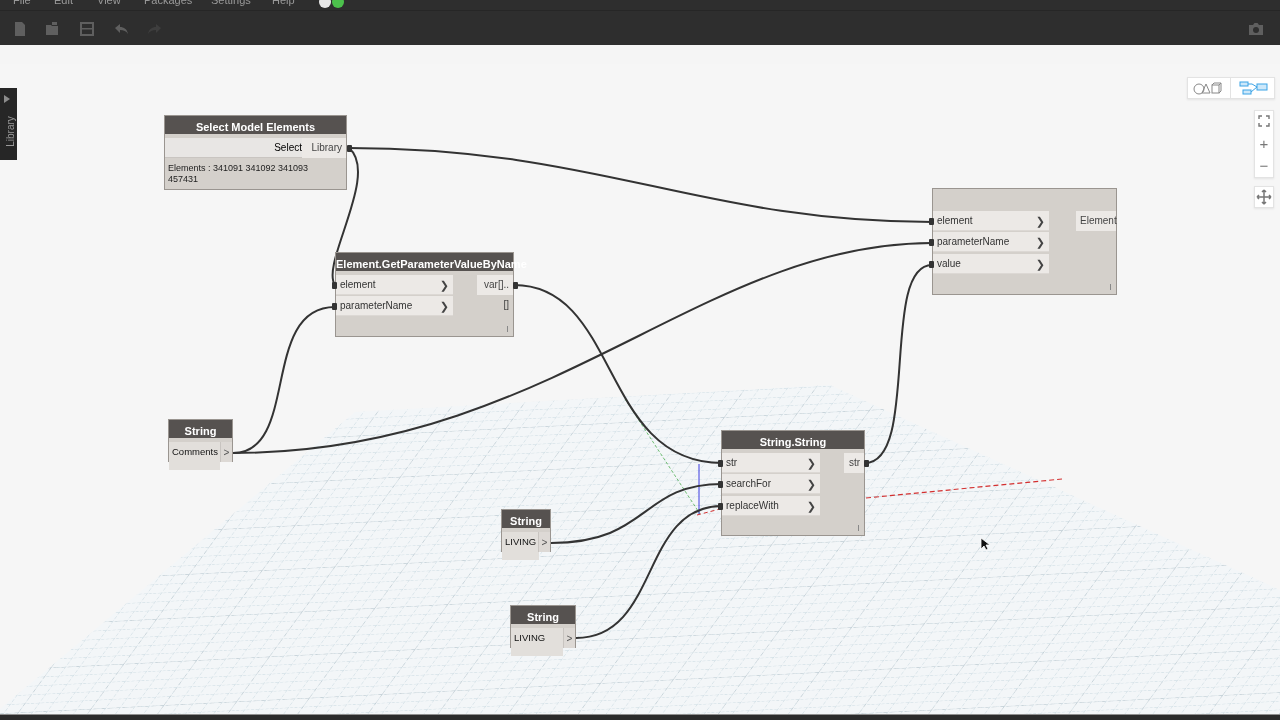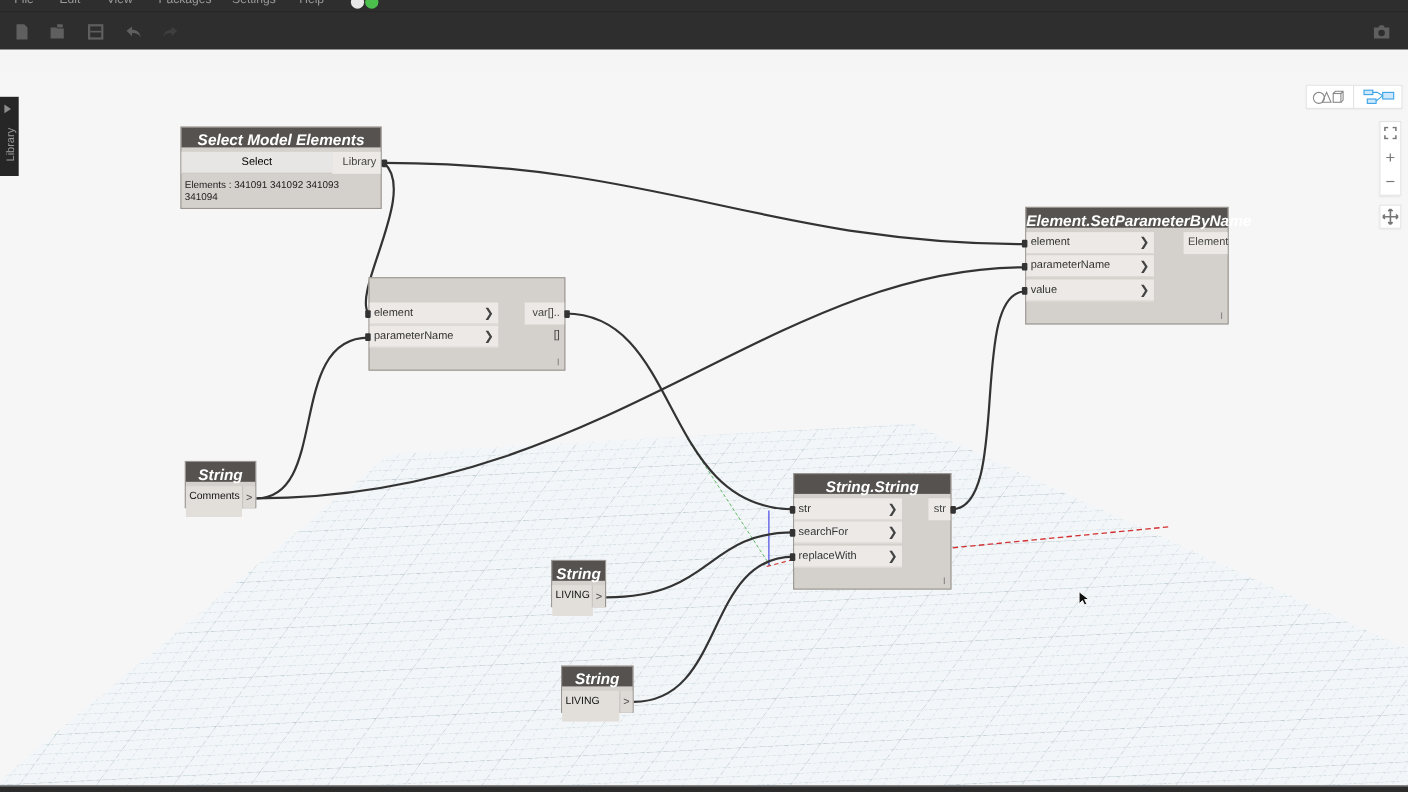--- a/index.html
+++ b/index.html
@@ -32,21 +32,21 @@
 
   
   .viewswitch { position: absolute; left: 1187px; top: 77px; width: 88px; height: 22px; background: #fff; border: 1px solid #e3e3e3; box-shadow: 0 1px 2px rgba(0,0,0,0.08); }
   .vs-btn { position: absolute; top: 0; height: 20px; cursor: pointer; }
   .zoomctl { position: absolute; left: 1254px; top: 110px; width: 20px; height: 68px; background: #fff; border: 1px solid #e3e3e3; box-shadow: 0 1px 2px rgba(0,0,0,0.08); }
   .zc-btn { position: absolute; left: 0; width: 18px; height: 20px; cursor: pointer; text-align: center; color: #777; font-size: 15px; line-height: 20px; }
   .panctl { position: absolute; left: 1254px; top: 186px; width: 20px; height: 22px; background: #fff; border: 1px solid #e3e3e3; box-shadow: 0 1px 2px rgba(0,0,0,0.08); cursor: pointer; }
 
   
   .node { position: absolute; background: #d4d0cb; border: 1px solid #9a9590; cursor: move; }
-  .node-title { height: 18px; background: #565250; color: #fff; font-size: 14px; font-weight: bold; text-align: center; line-height: 22px; white-space: nowrap; font-style: italic; }
+  .node-title { height: 18px; background: #565250; color: #fff; font-size: 11px; font-weight: bold; text-align: center; line-height: 22px; white-space: nowrap; }
   .port-in { position: absolute; left: 0; height: 20px; background: #ece9e6; border-bottom: 1px solid #dcd8d4; font-size: 10px; color: #333; line-height: 20px; padding-left: 4px; cursor: pointer; }
   .port-in .chev { position: absolute; right: 4px; top: 0; font-size: 11px; color: #444; font-weight: bold; }
   .port-out { position: absolute; right: 0; height: 20px; background: #ece9e6; font-size: 10px; color: #444; line-height: 20px; padding: 0 4px; text-align: right; cursor: pointer; }
   .resize { position: absolute; right: 5px; bottom: 4px; width: 1px; height: 6px; background: #888; }
   .dot { position: absolute; width: 5px; height: 7px; background: #333; border-radius: 1px; }
 
   .sn-body { position: absolute; left: 0; top: 22px; height: 28px; background: #e2dfdb; font-size: 9.5px; color: #111; line-height: 20px; padding-left: 3px; cursor: text; }
   .sn-arrow { position: absolute; top: 22px; right: 0; height: 20px; background: #ddd9d5; border-left: 1px solid #c8c4c0; font-size: 10px; color: #555; text-align: center; line-height: 22px; cursor: pointer; }
 </style>
 </head>
@@ -128,41 +128,41 @@
         <path d="M233,389 C550,389 700,179 932,179"></path>
         <path d="M514,221 C620,221 600,399 722,399"></path>
         <path d="M551,479 C650,479 640,420 722,420"></path>
         <path d="M576,574 C660,574 640,442 722,442"></path>
         <path d="M865,399 C920,399 880,201 932,201"></path>
       </g>
     </svg>
 
     <div class="node" style="left:164px;top:51px;width:183px;height:75px">
       <div class="node-title">Select Model Elements</div>
-      <div style="position:absolute;left:0;top:22px;width:137px;height:20px;background:#e8e6e4;border-bottom:1px solid #c9c5c1;font-size:10px;text-align:center;line-height:20px;cursor:pointer">Select</div>
+      <div style="position:absolute;left:0;top:22px;width:137px;height:20px;background:#e8e6e4;border-bottom:1px solid #c9c5c1;font-size:10px;text-align:right;line-height:20px;cursor:pointer">Select</div>
       <div class="port-out" style="top:22px;width:44px">Library</div>
       <div style="position:absolute;left:3px;top:47px;font-size:9px;color:#222;line-height:11px">
         <div>Elements : 341091 341092 341093</div>
-        <div>341094</div>
+        <div>457431</div>
       </div>
       <span class="dot" style="left:182px;top:29px"></span>
     </div>
 
     <div class="node" style="left:335px;top:188px;width:179px;height:85px">
+      <div class="node-title">Element.GetParameterValueByName</div>
       <div class="port-in" style="top:22px;width:117px"><span>element</span><span class="chev">❯</span></div>
       <div class="port-in" style="top:43px;width:117px"><span>parameterName</span><span class="chev">❯</span></div>
       <div class="port-out" style="top:22px;width:36px">var[]..[]</div>
       <div class="resize"></div>
       <span class="dot" style="left:-4px;top:29px"></span>
       <span class="dot" style="left:-4px;top:50px"></span>
       <span class="dot" style="left:177px;top:29px"></span>
     </div>
 
     <div class="node" style="left:932px;top:124px;width:185px;height:107px">
-      <div class="node-title">Element.SetParameterByName</div>
       <div class="port-in" style="top:22px;width:116px"><span>element</span><span class="chev">❯</span></div>
       <div class="port-in" style="top:43px;width:116px"><span>parameterName</span><span class="chev">❯</span></div>
       <div class="port-in" style="top:65px;width:116px"><span>value</span><span class="chev">❯</span></div>
       <div class="port-out" style="top:22px;width:40px">Element</div>
       <div class="resize"></div>
       <span class="dot" style="left:-4px;top:29px"></span>
       <span class="dot" style="left:-4px;top:50px"></span>
       <span class="dot" style="left:-4px;top:72px"></span>
     </div>
 

